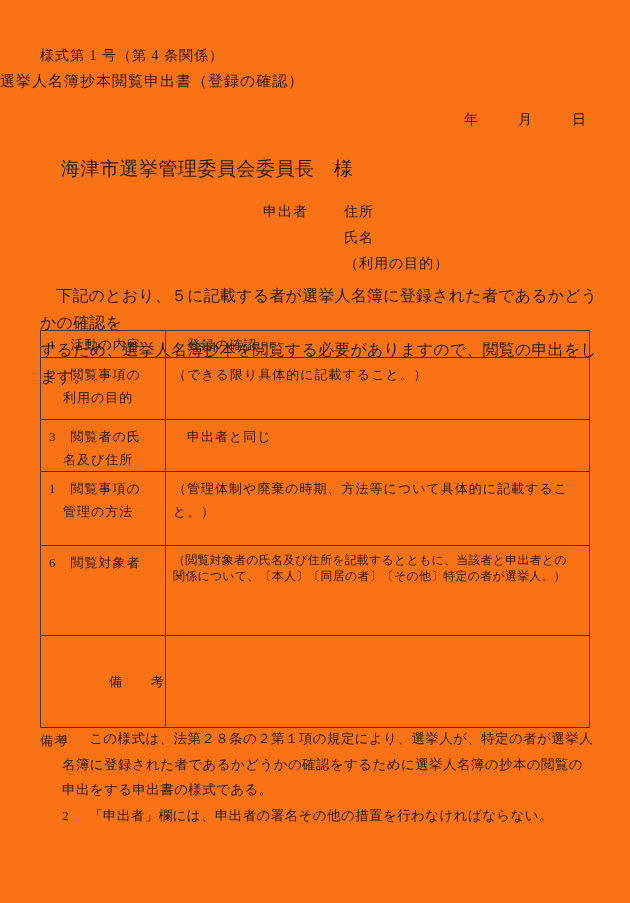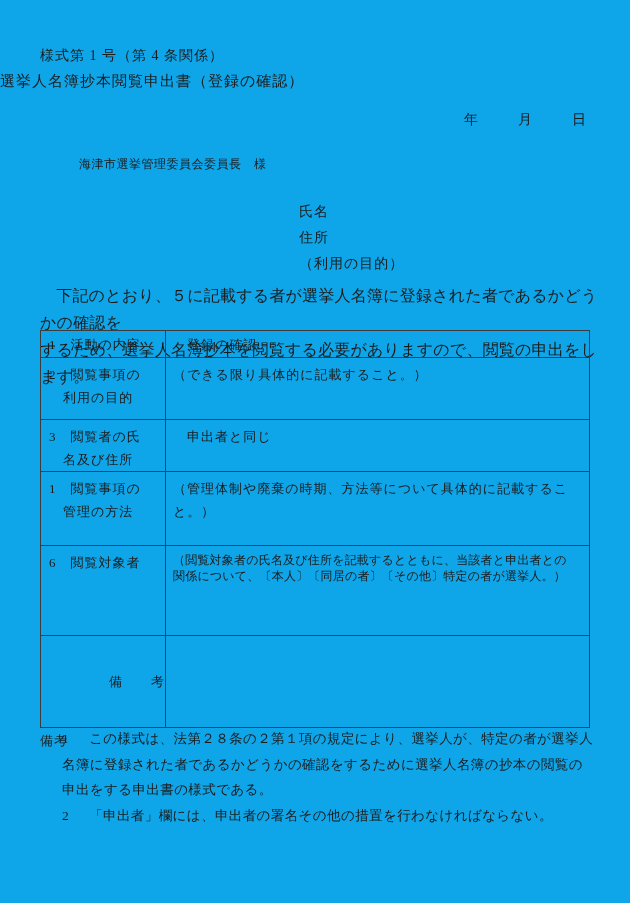--- a/index.html
+++ b/index.html
@@ -1,21 +1,21 @@
 <!DOCTYPE html>
 <html><head>
 <meta charset="utf-8">
 <style>
   html,body { margin:0; padding:0; background:#e8e8e8; }
   .page {
     position: relative;
     width: 630px;
     height: 903px;
     margin: 0 auto;
-    background: #0ea5e9;
+    background: #f97316;
     font-family: "Liberation Serif", "DejaVu Serif", serif;
     color: #1c1c1c;
     overflow: hidden;
   }
   .abs { position: absolute; }
   .pre { white-space: pre-line; }
 
   .form-number {
     left: 40px; top: 47px;
     font-size: 14px; letter-spacing: 1px;
@@ -24,22 +24,22 @@
     left: 0; right: 0; top: 72px;
     text-align: left;
     font-size: 15px; letter-spacing: 1px;
   }
   .date-line {
     left: 464px; top: 111px; width: 122px;
     display: flex; justify-content: space-between;
     font-size: 14px;
   }
   .addressee {
-    left: 79px; top: 156px;
-    font-size: 12px; letter-spacing: 0.5px; text-align: right;
+    left: 61px; top: 156px;
+    font-size: 19px; letter-spacing: 0.5px; text-align: right;
   }
   .applicant {
     left: 263px; top: 199px;
     display: flex;
     font-size: 14px; letter-spacing: 1px;
     line-height: 26px;
   }
   .applicant .fields { margin-left: 36px; }
   .intro {
     left: 40px; top: 282px; width: 570px;
@@ -101,23 +101,24 @@
 
   <div class="abs date-line">
     <span>年</span>
     <span>月</span>
     <span>日</span>
   </div>
 
   <div class="abs addressee">海津市選挙管理委員会委員長　様</div>
 
   <div class="abs applicant">
+    <div>申出者</div>
     <div class="fields">
+      <div>住所</div>
       <div>氏名</div>
-      <div>住所</div>
       <div>（利用の目的）</div>
     </div>
   </div>
 
   <div class="abs intro pre">　下記のとおり、５に記載する者が選挙人名簿に登録された者であるかどうかの確認を
 するため、選挙人名簿抄本を閲覧する必要がありますので、閲覧の申出をします。</div>
 
   <table class="main">
     <tbody>
         <tr class="r1">

